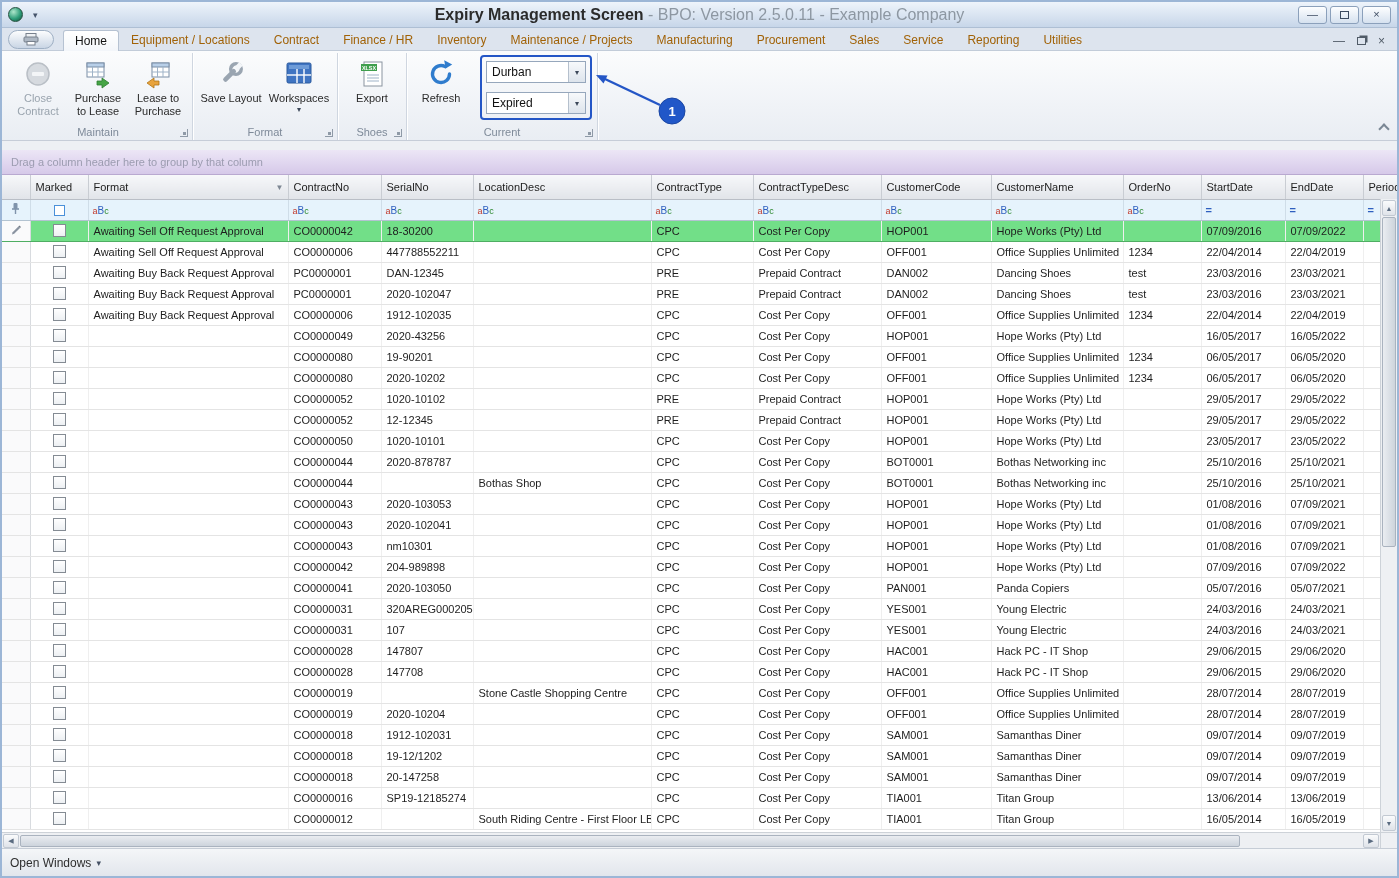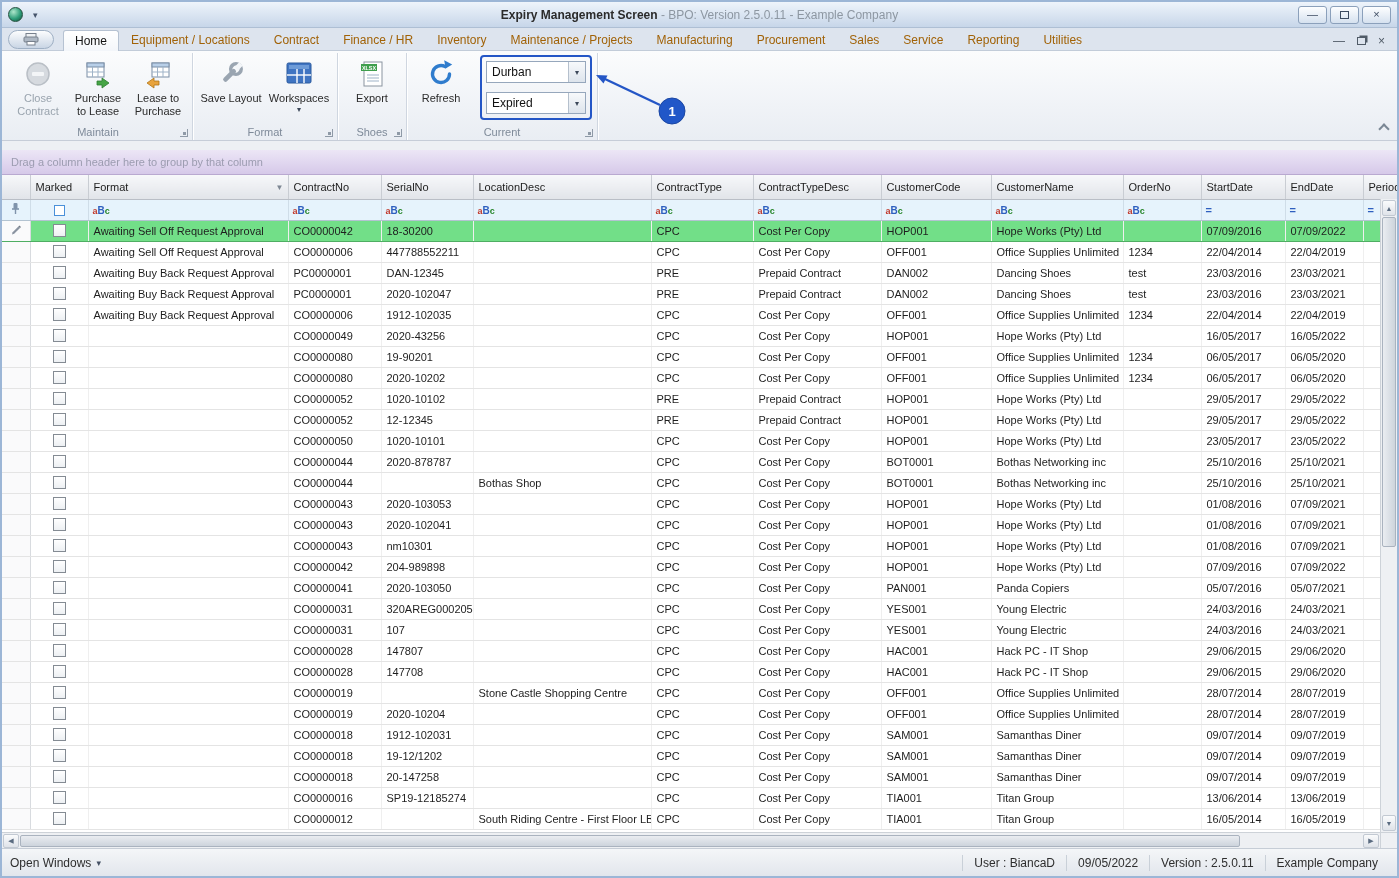--- a/index.html
+++ b/index.html
@@ -4,21 +4,21 @@
 <style>
   *{margin:0;padding:0;box-sizing:border-box;}
   html,body{width:1399px;height:878px;overflow:hidden;}
   body{font-family:"Liberation Sans",sans-serif;font-size:11px;color:#1e1e1e;background:#edf0f4;}
   .window{width:1399px;height:878px;display:flex;flex-direction:column;border:2px solid #9cb6d6;background:#edf0f4;position:relative;}
 
   
   .titlebar{flex:0 0 26px;background:linear-gradient(#eef4fb,#c7d6e9);display:flex;align-items:center;padding:0 6px;border-bottom:1px solid #aebfd4;position:relative;}
   .app-logo{width:15px;height:15px;border-radius:50%;background:radial-gradient(circle at 35% 30%,#aee6cb,#2f9e7a 55%,#114a36);border:1px solid #24513f;}
   .qat-caret{color:#44536a;font-size:9px;margin-left:10px;}
-  .title-text{position:absolute;left:0;right:0;text-align:center;font-size:12px;color:#8d97a2;pointer-events:none;}
+  .title-text{position:absolute;left:0;right:0;text-align:center;font-size:16px;color:#8d97a2;pointer-events:none;}
   .title-text b{color:#2b2b2b;font-weight:bold;}
   .win-controls{margin-left:auto;display:flex;gap:3px;z-index:2;}
   .win-btn{width:29px;height:18px;border:1px solid #8ba0bb;border-radius:3px;background:linear-gradient(#fdfeff,#d5e1ef);display:flex;align-items:center;justify-content:center;font-size:11px;color:#3c4b61;line-height:1;}
   .max-glyph{width:9px;height:8px;border:1.5px solid #3c4b61;display:inline-block;}
 
   
   .tabrow{flex:0 0 23px;background:#dde4ee;display:flex;align-items:flex-end;padding:0 4px;border-bottom:1px solid #c2ccd9;}
   .app-button{width:46px;height:19px;border-radius:10px;background:linear-gradient(#fcfdfe,#c9d5e4);border:1px solid #9fb0c4;margin:0 9px 1px 2px;display:flex;align-items:center;justify-content:center;}
   .tabs{display:flex;align-items:flex-end;height:100%;}
   .rtab{height:21px;display:flex;align-items:center;padding:0 11px;font-size:12px;color:#a16207;border-radius:3px 3px 0 0;border:1px solid transparent;}
@@ -59,21 +59,21 @@
   thead th{height:24px;background:linear-gradient(#f7f8fa,#e1e4e9);border-right:1px solid #c9cdd3;border-bottom:1px solid #b9bec6;font-weight:normal;text-align:left;padding:0 5px;font-size:11px;color:#1c1c1c;position:relative;margin-left:37px;}
   th .sort{position:absolute;right:4px;top:8px;font-size:8px;color:#7d8793;}
   tr.filter td{height:21px;background:#e6f3fc;border-right:1px solid #cfdde8;border-bottom:1px solid #b3c3d1;padding:0 4px;}
   tbody td{height:21px;border-right:1px solid #efefef;border-bottom:1px solid #e4e4e4;padding:0 5px;font-size:11px;}
   td.ind{background:#fafafb;border-right:1px solid #d8dbdf;padding:0 2px;text-align:center;}
   th.ind-h{background:linear-gradient(#f7f8fa,#e1e4e9);}
   tr.selected td{background:#72df88;border-bottom-color:#4fae63;border-top:1px solid #4fae63;}
   tr.selected td.ind{background:#fafafb;border-top:none;}
   .c-marked{text-align:center;}
   .cb{display:inline-block;width:13px;height:13px;border:1px solid #848b93;background:linear-gradient(#ffffff,#edf0f3);vertical-align:middle;}
-  .f-abc{font-size:9px;font-weight:bold;}
+  .f-abc{font-size:9px;font-weight:normal;}
   .f-abc .l1{color:#c0392b;}
   .f-abc .l2{color:#2e5fbf;font-size:10px;}
   .f-abc .l3{color:#27862a;}
   .f-eq{color:#2e5fbf;font-weight:bold;font-size:11px;}
   .f-check{display:inline-block;width:11px;height:11px;border:1px solid #4a90d9;background:#fff;vertical-align:middle;}
 
   
   .vscroll{position:absolute;top:24px;right:0;bottom:0;width:17px;background:#eef0f3;border-left:1px solid #cdd2d8;display:flex;flex-direction:column;}
   .vs-btn{flex:0 0 16px;display:flex;align-items:center;justify-content:center;color:#5a6b80;font-size:7px;background:linear-gradient(#fafbfc,#dfe3e9);border:1px solid #c2c9d2;border-radius:2px;margin:1px;}
   .vs-thumb{margin:0 1px;height:330px;background:linear-gradient(90deg,#eaedf1,#cdd4dc);border:1px solid #aab3bf;border-radius:2px;}
@@ -784,21 +784,15 @@
     <div class="hs-fill"></div>
     <span class="hs-btn">▶</span>
     <div class="hs-corner"></div>
   </div>
 
   <div class="statusbar">
     <div class="sb-left">
       <span>Open Windows</span>
       <span class="sb-caret">▾</span>
     </div>
-    <div class="sb-right">
-      <span class="sb-item">User : BiancaD</span>
-      <span class="sb-item">09/05/2022</span>
-      <span class="sb-item">Version : 2.5.0.11</span>
-      <span class="sb-item">Example Company</span>
-    </div>
   </div>
 
 </div>
 
 </body></html>

